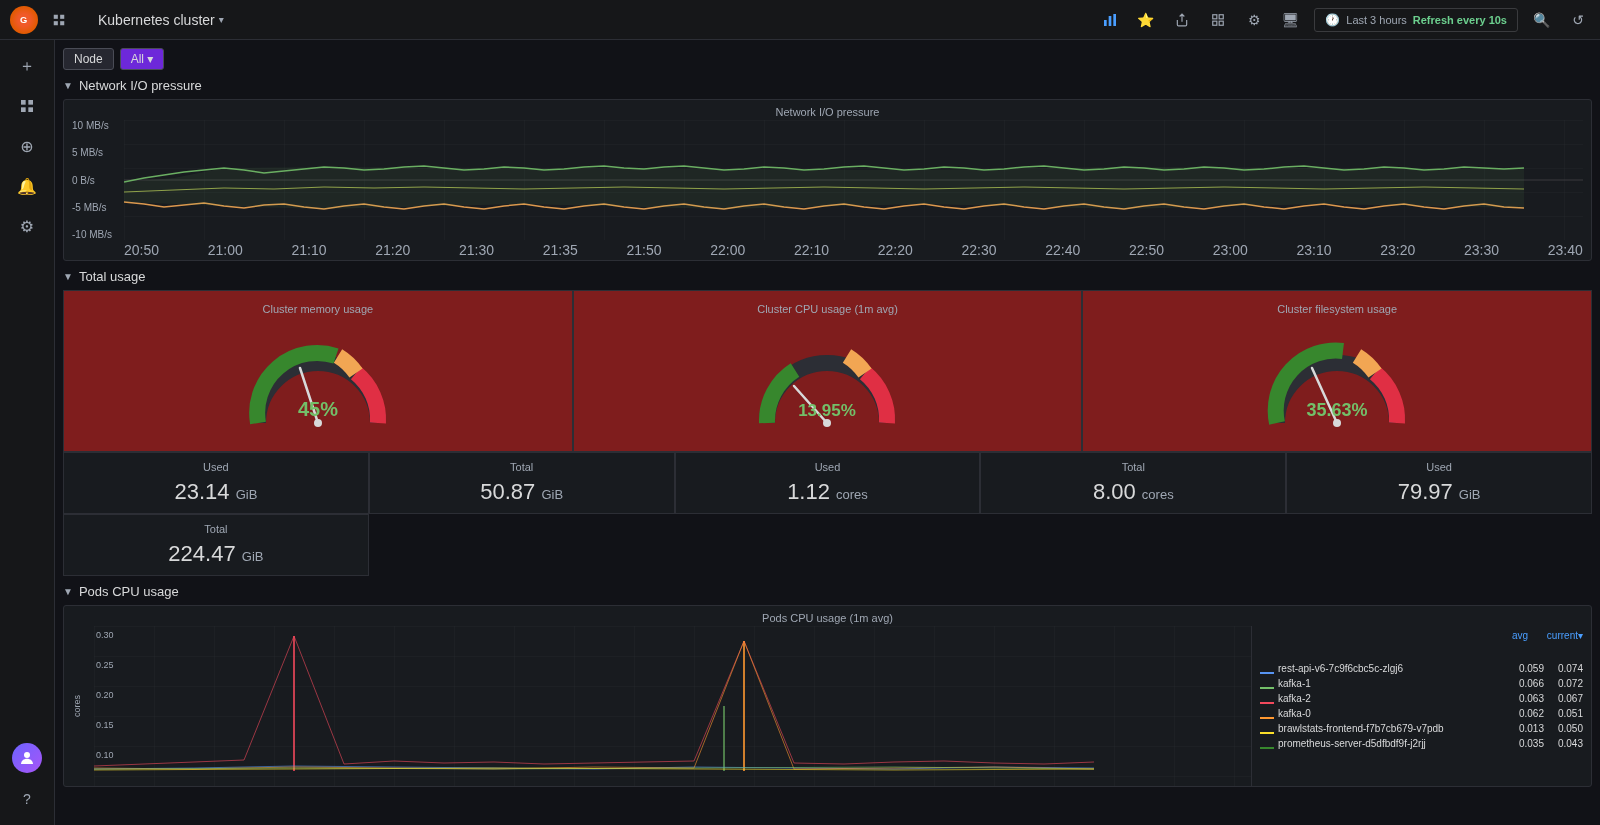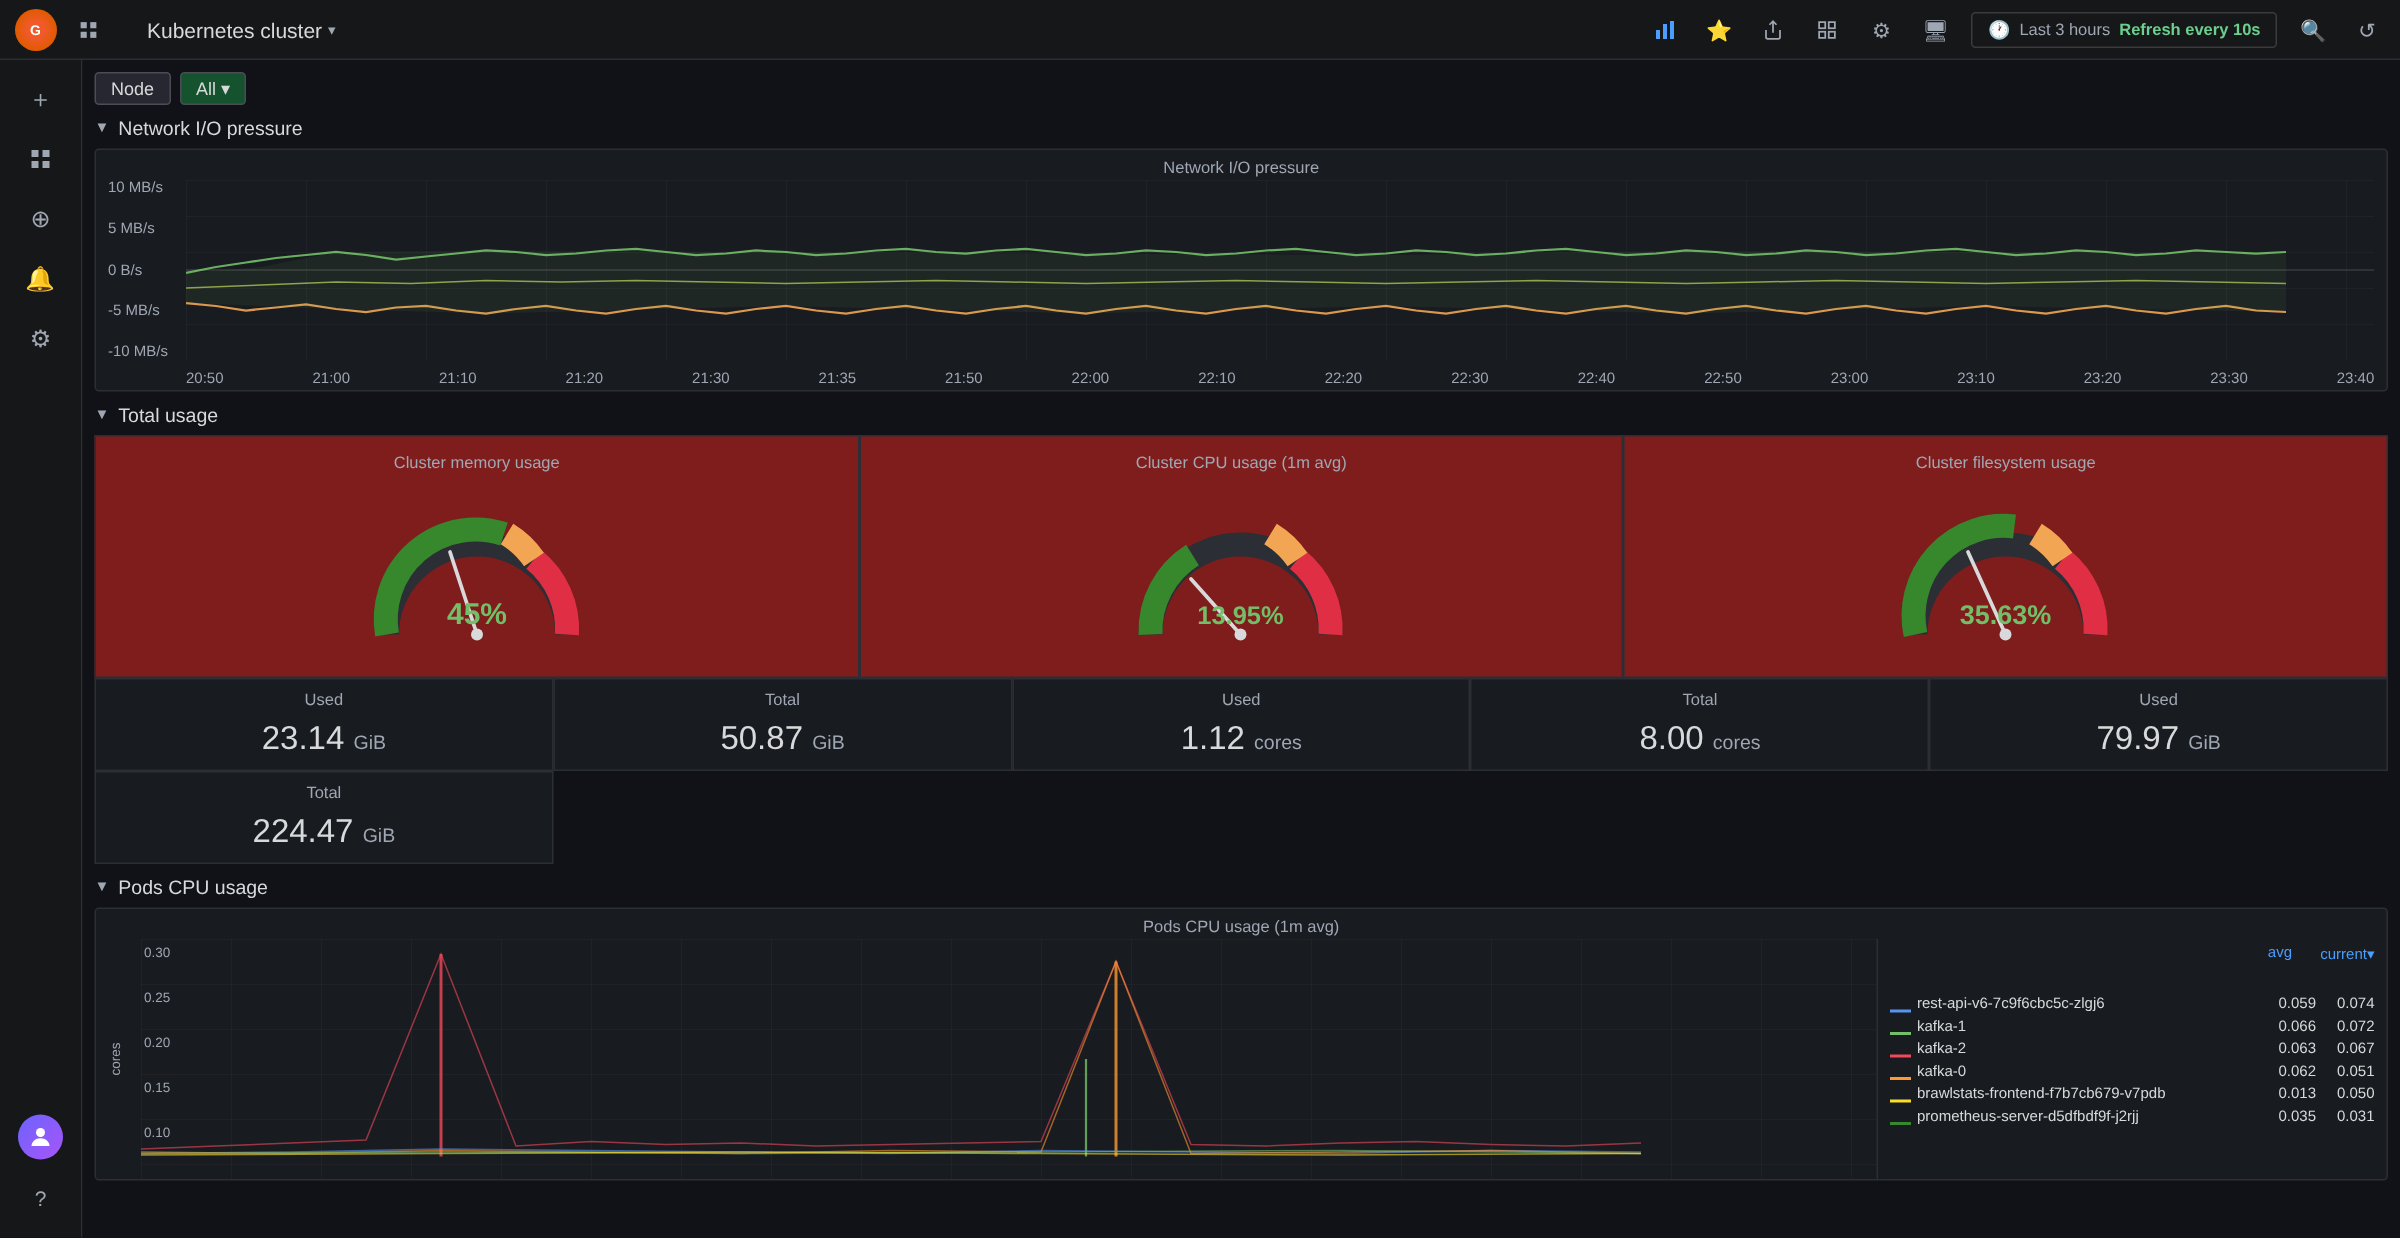--- a/index.html
+++ b/index.html
@@ -82,21 +82,21 @@
     
     .filter-bar {
       display: flex; align-items: center; gap: 6px; margin-bottom: 8px;
     }
     .filter-btn {
       background: #262730; border: 1px solid #4a4c56;
       color: #d8d9da; padding: 3px 10px; border-radius: 3px;
       font-size: 12px; cursor: pointer;
     }
     .filter-dropdown {
-      background: #14532d; border: 1px solid #4a4c56;
+      background: #6d28d9; border: 1px solid #4a4c56;
       color: #d8d9da; padding: 3px 10px; border-radius: 3px;
       font-size: 12px; cursor: pointer; display: flex; align-items: center; gap: 4px;
     }
 
     
     .section-header {
       display: flex; align-items: center; gap: 6px;
       font-size: 13px; font-weight: 500; color: #d8d9da;
       margin: 6px 0 6px 0; cursor: pointer;
     }
@@ -120,21 +120,21 @@
       display: flex; flex-direction: column; justify-content: space-between;
       font-size: 10px; color: #9fa7b3;
     }
     .chart-area {
       position: absolute; left: 60px; right: 8px; top: 0; bottom: 20px;
       overflow: hidden;
     }
     .chart-xaxis {
       position: absolute; left: 60px; right: 8px; bottom: 2px;
       display: flex; justify-content: space-between;
-      font-size: 10px; color: #9fa7b3;
+      font-size: 14px; color: #9fa7b3;
     }
 
     
     .gauges-row {
       display: grid; grid-template-columns: 1fr 1fr 1fr;
       gap: 0; margin-bottom: 0;
     }
     .gauge-panel {
       background: #7f1d1d; border: 1px solid #2c2e35;
       padding: 12px 8px 8px 8px; text-align: center;
@@ -519,19 +519,19 @@
           </div>
           <span class="legend-val">0.013</span>
           <span class="legend-val">0.050</span>
         </div>
         <div class="legend-item">
           <div class="legend-name">
             <div class="legend-color" style="background:#37872d;"></div>
             <span>prometheus-server-d5dfbdf9f-j2rjj</span>
           </div>
           <span class="legend-val">0.035</span>
-          <span class="legend-val">0.031</span>
+          <span class="legend-val">0.043</span>
         </div>
       </div>
     </div>
   </div>
 
 </div>
 
 </body></html>

